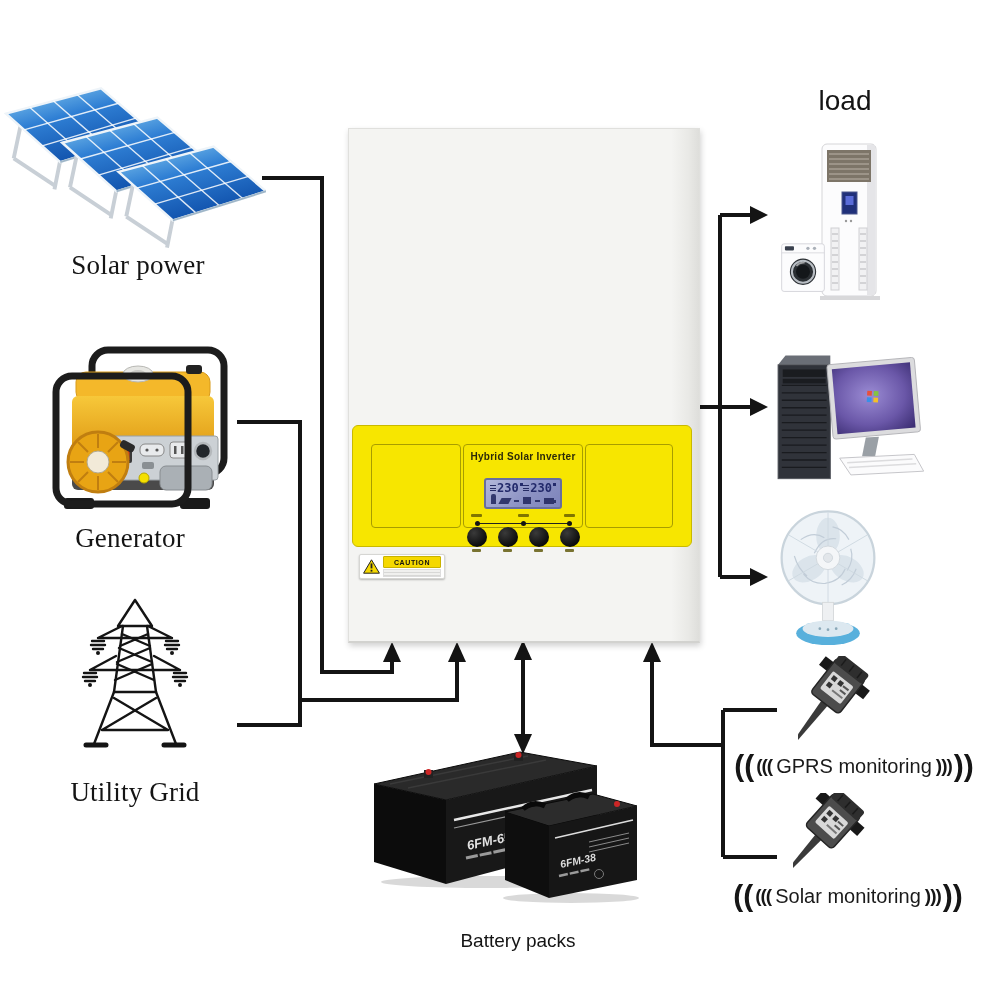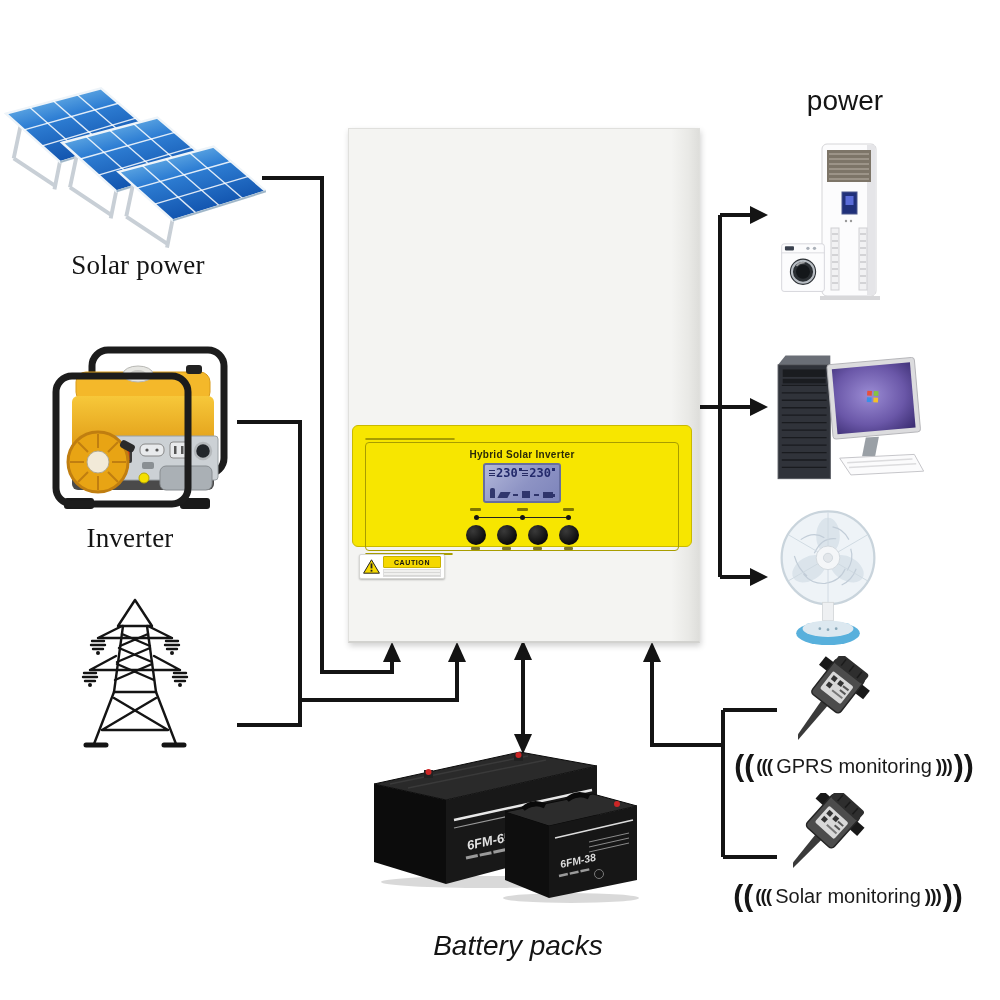--- a/index.html
+++ b/index.html
@@ -3,35 +3,35 @@
 <meta charset="utf-8">
 <style>
   html,body{margin:0;padding:0;background:#fff;}
   .canvas{position:relative;width:1000px;height:1000px;background:#ffffff;overflow:hidden;
           font-family:"Liberation Sans",sans-serif;color:#111;}
   .wires{position:absolute;left:0;top:0;z-index:1;pointer-events:none;}
   .node{position:absolute;z-index:2;}
   .lbl{position:absolute;z-index:2;text-align:center;color:#141414;}
   .lbl-main{font-size:27px;letter-spacing:.2px;font-family:Liberation Serif, serif;}
   .lbl-load{font-size:28px;}
-  .lbl-batt{font-size:28px;font-style:italic;}
+  .lbl-batt{font-size:19px;}
 
   
   .inverter{position:absolute;left:348px;top:128px;width:350px;height:512px;z-index:2;
     background:linear-gradient(to right,#f4f4f2 0 92%,#e9e9e6 97%,#dededb 100%);
     border:1px solid #e0e0dd;box-shadow:1px 3px 6px rgba(0,0,0,.18);
     border-bottom:2px solid #d2d2cf;}
   .ypanel{position:absolute;left:3px;top:296px;width:340px;height:122px;
     background:#f7e600;border:1px solid #c9b900;border-radius:6px;
-    display:flex;box-sizing:border-box;padding:12px;gap:2px;flex-direction:column;}
+    display:flex;box-sizing:border-box;padding:18px;gap:2px;}
   .ysec{border:1.5px solid #a89d00;border-radius:4px;box-sizing:border-box;}
   .ysec-l{width:90px;} .ysec-r{width:88px;}
   .ysec-m{flex:1;display:flex;flex-direction:column;align-items:center;padding-top:6px;}
   .inv-title{font-size:10px;font-weight:bold;color:#2b2a08;letter-spacing:.3px;line-height:11px;}
-  .lcd{margin-top:3px;width:78px;height:40px;border:2px solid #676e9e;border-radius:3px;
+  .lcd{margin-top:16px;width:78px;height:40px;border:2px solid #676e9e;border-radius:3px;
     background:linear-gradient(135deg,#b3b8da 0%,#8d93c4 55%,#7d84bb 100%);
     box-sizing:border-box;display:flex;flex-direction:column;justify-content:space-between;
     padding:3px 4px;}
   .lcd-row{display:flex;justify-content:space-between;align-items:flex-start;}
   .lcd-val{display:flex;align-items:flex-start;gap:1px;}
   .lcd-flag{width:6px;height:7px;margin-top:1px;
     background:repeating-linear-gradient(0deg,#262b63 0 1px,transparent 1px 2.5px);}
   .lcd-num{font-family:"DejaVu Sans Mono",monospace;font-weight:bold;font-size:12px;
     line-height:11px;color:#232a6b;}
   .lcd-sup{width:3px;height:3px;background:#232a6b;}
@@ -154,21 +154,21 @@
         <path d="M58 96 V110 M58 138 V152 M30 124 H44 M72 124 H86 M38 104 l10 10 M78 144 l-10 -10 M38 144 l10 -10 M78 104 l-10 10"></path>
       </g>
       <circle cx="58" cy="124" r="11" fill="#f2ead8" stroke="#b0a890"></circle>
       <rect x="80" y="104" width="15" height="8" rx="3" fill="#2a2a2a" transform="rotate(28 87 108)"></rect>
       <circle cx="104" cy="140" r="5" fill="#f5e000" stroke="#b8a800"></circle>
       <rect x="24" y="160" width="30" height="11" rx="3" fill="#1a1a1a"></rect>
       <rect x="140" y="160" width="30" height="11" rx="3" fill="#1a1a1a"></rect>
       <rect x="16" y="38" width="132" height="128" rx="16" fill="none" stroke="#1c1c1c" stroke-width="7" stroke-linejoin="round"></rect>
     </svg>
   </div>
-  <div class="lbl lbl-main" style="left:30px;top:523px;width:200px;">Inverter</div>
+  <div class="lbl lbl-main" style="left:30px;top:523px;width:200px;">Generator</div>
 
   <div class="node" style="left:78px;top:594px;">
     <svg width="115" height="172" viewBox="0 0 115 172">
       <g stroke="#141414" stroke-width="2.4" fill="none" stroke-linecap="round">
         <path d="M57 6 L40 32 M57 6 L74 32 M40 32 H74"></path>
         <path d="M44 32 L20 44 M70 32 L94 44 M20 44 H94"></path>
         <path d="M14 47 h12 M13 51 h14 M15 55 h10"></path>
         <path d="M88 47 h12 M87 51 h14 M89 55 h10"></path>
         <path d="M38 62 L12 76 M76 62 L102 76 M12 76 H102"></path>
         <path d="M6 79 h12 M5 83 h14 M7 87 h10"></path>
@@ -181,20 +181,21 @@
       </g>
       <g stroke="#141414" stroke-width="5" stroke-linecap="round">
         <path d="M8 151 H28 M86 151 H106"></path>
       </g>
       <circle cx="20" cy="59" r="2" fill="#141414"></circle>
         <circle cx="94" cy="59" r="2" fill="#141414"></circle>
       <circle cx="12" cy="91" r="2" fill="#141414"></circle>
         <circle cx="102" cy="91" r="2" fill="#141414"></circle>
     </svg>
   </div>
+  <div class="lbl lbl-main" style="left:35px;top:777px;width:200px;">Utility Grid</div>
 
   <div class="inverter">
     <div class="ypanel">
       <div class="ysec ysec-l"></div>
       <div class="ysec ysec-m">
         <div class="inv-title">Hybrid Solar Inverter</div>
         <div class="lcd">
           <div class="lcd-row">
             <span class="lcd-val">
                 <span class="lcd-flag"></span>
@@ -253,21 +254,21 @@
         <rect x="7.6" y="4.4" width="1.8" height="5" fill="#222"></rect>
         <rect x="7.6" y="10.8" width="1.8" height="1.8" fill="#222"></rect>
       </svg>
       <span class="caution-col">
         <span class="caution-bar">CAUTION</span>
         <span class="caution-sub"></span>
       </span>
     </div>
   </div>
 
-  <div class="lbl lbl-load" style="left:770px;top:85px;width:150px;">power</div>
+  <div class="lbl lbl-load" style="left:770px;top:85px;width:150px;">load</div>
 
   <div class="node" style="left:820px;top:142px;">
     <svg width="60" height="160" viewBox="0 0 60 160">
       <rect x="2" y="2" width="54" height="152" rx="5" fill="#fcfcfd" stroke="#d5d5d8"></rect>
       <rect x="47" y="3" width="8" height="150" fill="#e5e5e8"></rect>
       <rect x="7" y="8" width="44" height="32" fill="#7d7568"></rect>
       <g stroke="#a79f93" stroke-width="1.6">
           <path d="M9 12 H49 M9 17 H49 M9 22 H49 M9 27 H49 M9 32 H49 M9 37 H49"></path>
         </g>
       <rect x="22" y="50" width="15" height="22" fill="#20307a" stroke="#4a568c"></rect>

